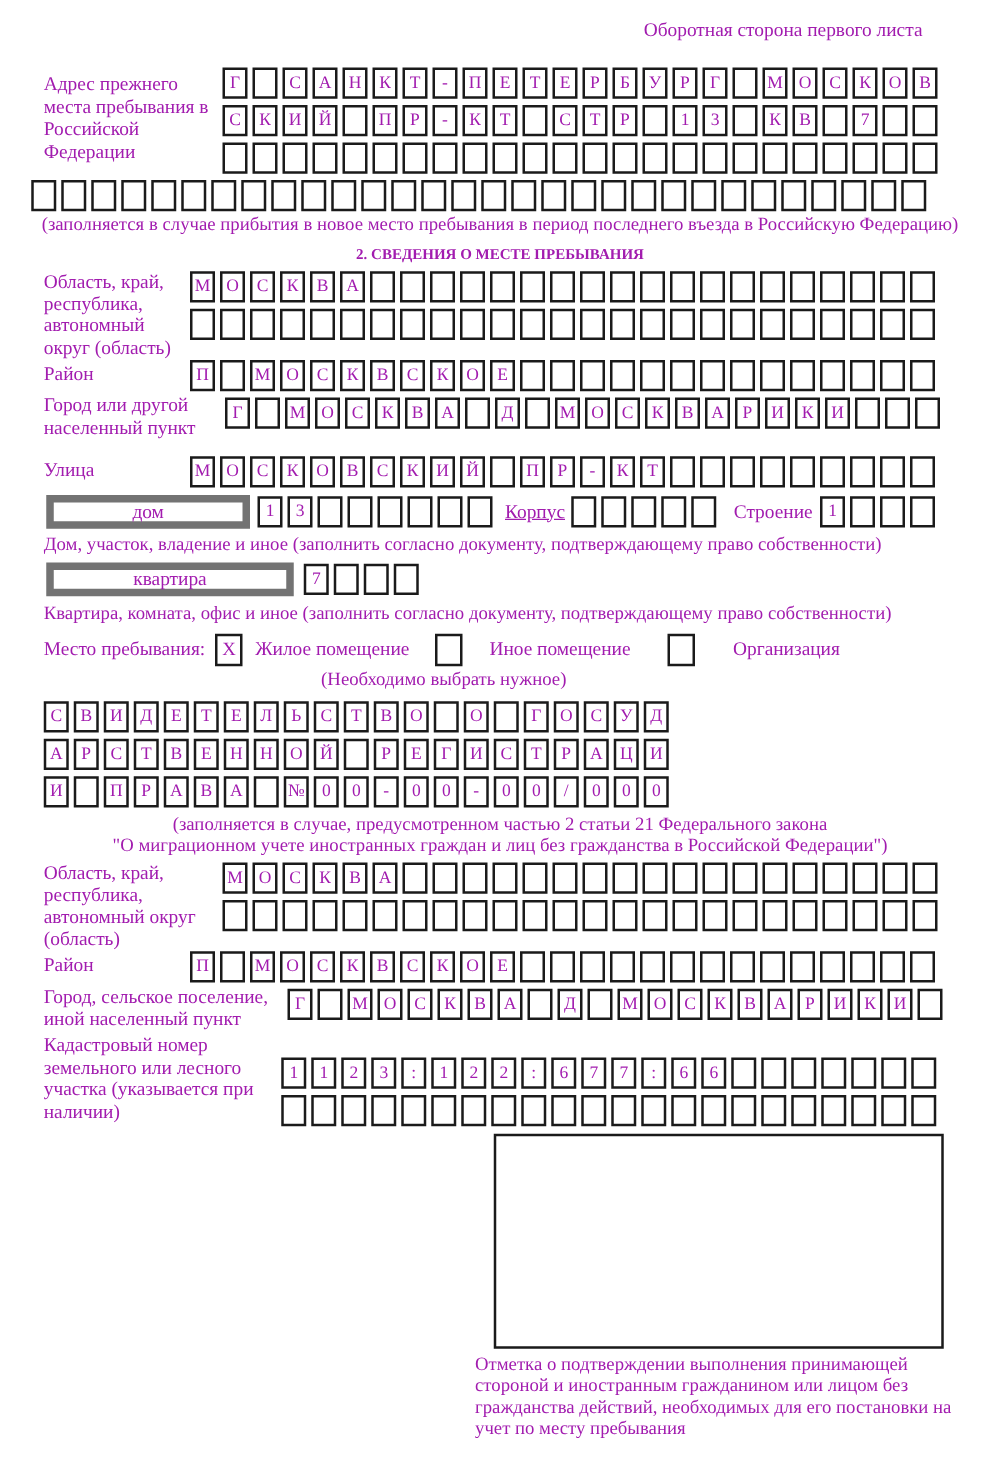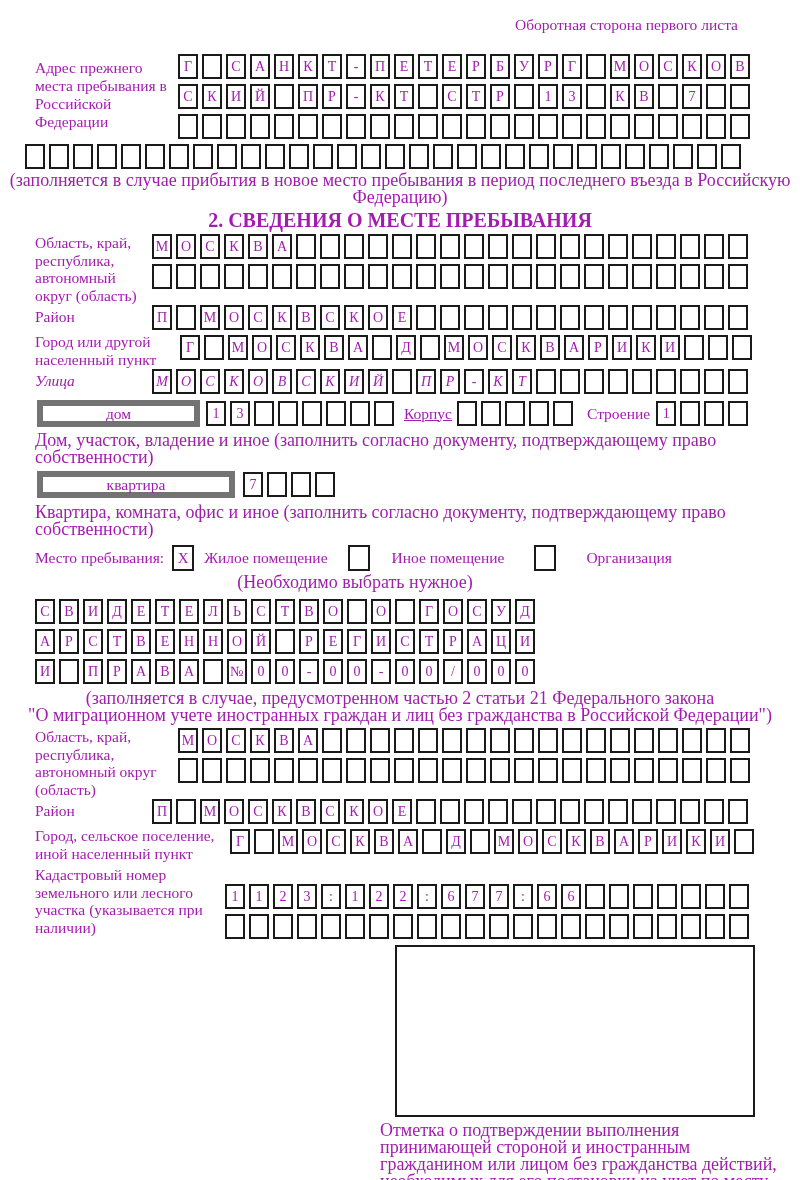--- a/index.html
+++ b/index.html
@@ -11,21 +11,21 @@
   .header-right{padding:16px 62px 0 0;text-align:right;font-size:15.5px;}
   .field{display:flex;align-items:flex-start;}
   .flabel{flex:0 0 auto;}
   .rows{display:flex;flex-direction:column;gap:5px;}
   .cell-row{display:flex;gap:4px;}
   .cell{
     flex:0 0 auto;width:20px;height:25px;border:2px solid #1a1a1a;
     box-sizing:border-box;display:flex;align-items:center;justify-content:center;
     font-size:14px;line-height:14px;background:#fff;
   }
-  .note{font-size:18px;line-height:17px;}
+  .note{font-size:15px;line-height:17px;}
   .center{text-align:center;}
   .bold{font-weight:bold;}
   .wide-box{
     border:6px solid #737373;box-sizing:border-box;height:27px;
     display:flex;align-items:center;justify-content:center;background:#fff;
   }
   .checkbox{
     width:22px;height:26px;border:2px solid #1a1a1a;box-sizing:border-box;
     display:inline-flex;align-items:center;justify-content:center;
     font-size:15px;vertical-align:middle;background:#fff;
@@ -149,21 +149,21 @@
       <span class="cell"></span>
       <span class="cell"></span>
       <span class="cell"></span>
       <span class="cell"></span>
       <span class="cell"></span>
       <span class="cell"></span>
       <span class="cell"></span>
     </div>
   <div class="note center" style="margin-top:3px;">(заполняется в случае прибытия в новое место пребывания в период последнего въезда в Российскую Федерацию)</div>
 
-  <div class="center bold" style="margin-top:5px;font-size:20px;">2. СВЕДЕНИЯ О МЕСТЕ ПРЕБЫВАНИЯ</div>
+  <div class="center bold" style="margin-top:5px;font-size:12px;">2. СВЕДЕНИЯ О МЕСТЕ ПРЕБЫВАНИЯ</div>
 
   <div class="field" style="margin:5px 0 0 35px;">
     <div class="flabel" style="width:117px;line-height:17.5px;">Область, край, республика, автономный округ (область)</div>
     <div class="rows">
       <div class="cell-row">
           <span class="cell">М</span>
           <span class="cell">О</span>
           <span class="cell">С</span>
           <span class="cell">К</span>
           <span class="cell">В</span>
@@ -272,21 +272,21 @@
         <span class="cell">Р</span>
         <span class="cell">И</span>
         <span class="cell">К</span>
         <span class="cell">И</span>
         <span class="cell"></span>
         <span class="cell"></span>
         <span class="cell"></span>
       </div>
   </div>
 
-  <div class="field" style="margin:1px 0 0 35px;font-style:italic;">
+  <div class="field" style="margin:14px 0 0 35px;">
     <div class="flabel" style="width:117px;padding-top:3px;">Улица</div>
     <div class="cell-row">
         <span class="cell">М</span>
         <span class="cell">О</span>
         <span class="cell">С</span>
         <span class="cell">К</span>
         <span class="cell">О</span>
         <span class="cell">В</span>
         <span class="cell">С</span>
         <span class="cell">К</span>

